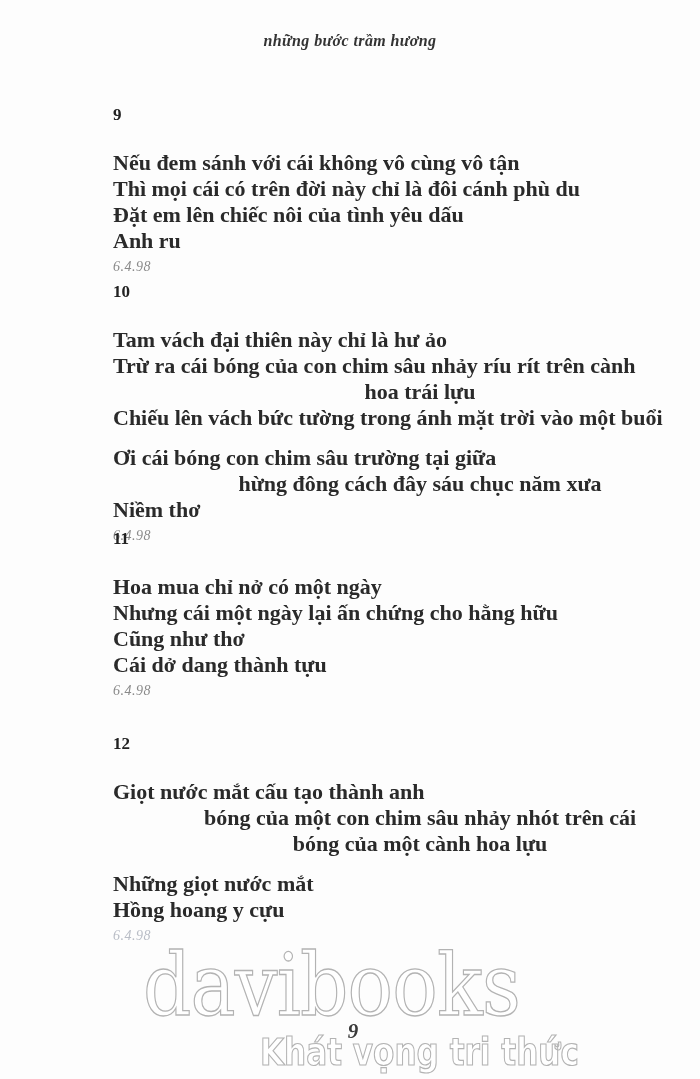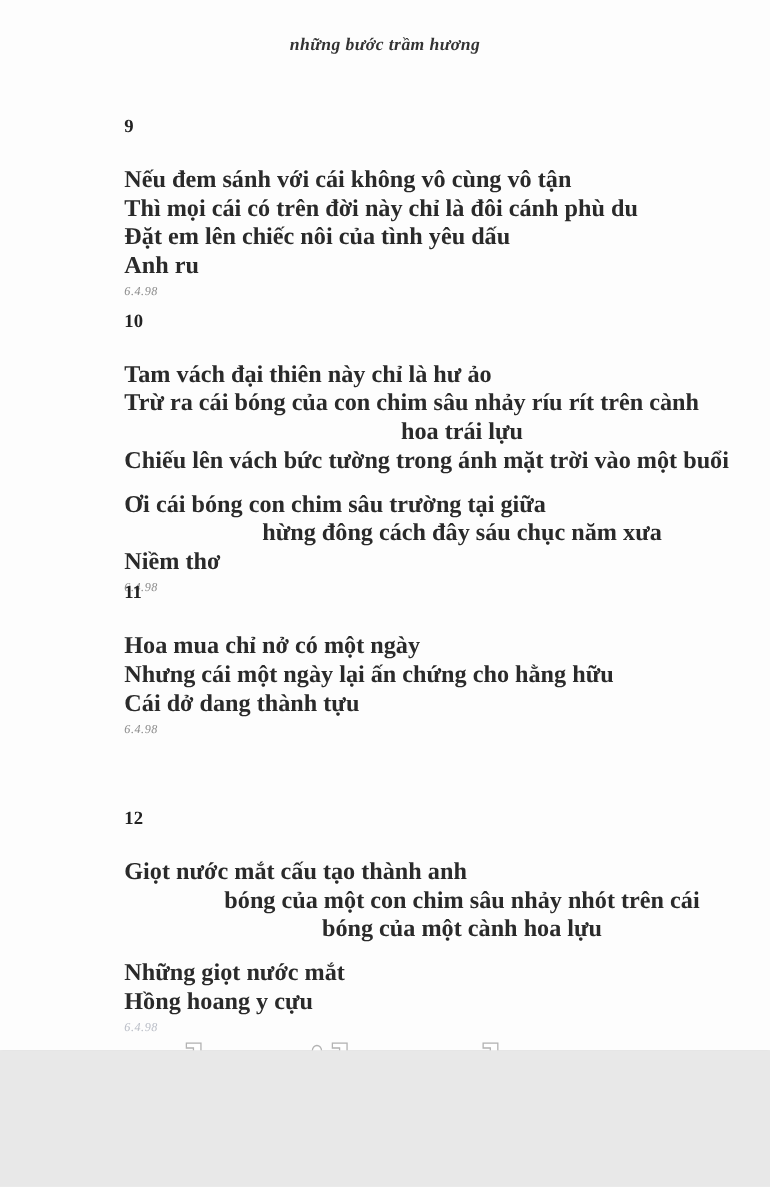--- a/index.html
+++ b/index.html
@@ -1,18 +1,18 @@
 <!DOCTYPE html>
 <html><head>
 <meta charset="utf-8">
 <style>
   html,body { margin:0; padding:0; background:#e8e8e8; }
   .page {
     position:relative;
-    width:700px; height:955px;
+    width:700px; height:1079px;
     margin:0 auto;
     background:var(--paper, #fdfdfd);
     overflow:hidden;
     font-family:"Liberation Serif","DejaVu Serif",serif;
     color:var(--text,#2a2a2a);
     box-shadow:0 0 4px rgba(0,0,0,.15);
   }
 
   
   .book-header {
@@ -35,21 +35,21 @@
   }
   .poem-line {
     font-size:22px; line-height:26px;
     white-space:nowrap;
     font-weight:bold;
   }
   .poem-line.indent { padding-left:67px;text-align:center; }
   .poem-line.gap { margin-top:14px; }
   .poem-date {
     margin-top:5px;
-    font-size:11px; font-style:italic;
+    font-size:14px; font-style:italic;
     color:var(--date,#8a8a8a); letter-spacing:.5px;
   }
   .poem-date.faint { color:var(--date-faint,#b9bdc6); }
 
   
   .watermark { position:absolute; left:0; top:0; width:100%; height:100%; pointer-events:none; }
   .wm-brand {
     position:absolute; left:143px; top:942px;
     font-family:"DejaVu Serif",serif;
     font-size:86px; line-height:86px;
@@ -97,20 +97,21 @@
         <div class="poem-line">Chiếu lên vách bức tường trong ánh mặt trời vào một buổi</div>
         <div class="poem-line gap">Ơi cái bóng con chim sâu trường tại giữa</div>
         <div class="poem-line indent">hừng đông cách đây sáu chục năm xưa</div>
         <div class="poem-line">Niềm thơ</div>
         <div class="poem-date">6.4.98</div>
       </section>
       <section class="poem pos-2">
         <div class="poem-number">11</div>
         <div class="poem-line">Hoa mua chỉ nở có một ngày</div>
         <div class="poem-line">Nhưng cái một ngày lại ấn chứng cho hằng hữu</div>
+        <div class="poem-line">Cũng như thơ</div>
         <div class="poem-line">Cái dở dang thành tựu</div>
         <div class="poem-date">6.4.98</div>
       </section>
       <section class="poem pos-3">
         <div class="poem-number">12</div>
         <div class="poem-line">Giọt nước mắt cấu tạo thành anh</div>
         <div class="poem-line indent">bóng của một con chim sâu nhảy nhót trên cái</div>
         <div class="poem-line indent">bóng của một cành hoa lựu</div>
         <div class="poem-line gap">Những giọt nước mắt</div>
         <div class="poem-line">Hồng hoang y cựu</div>

